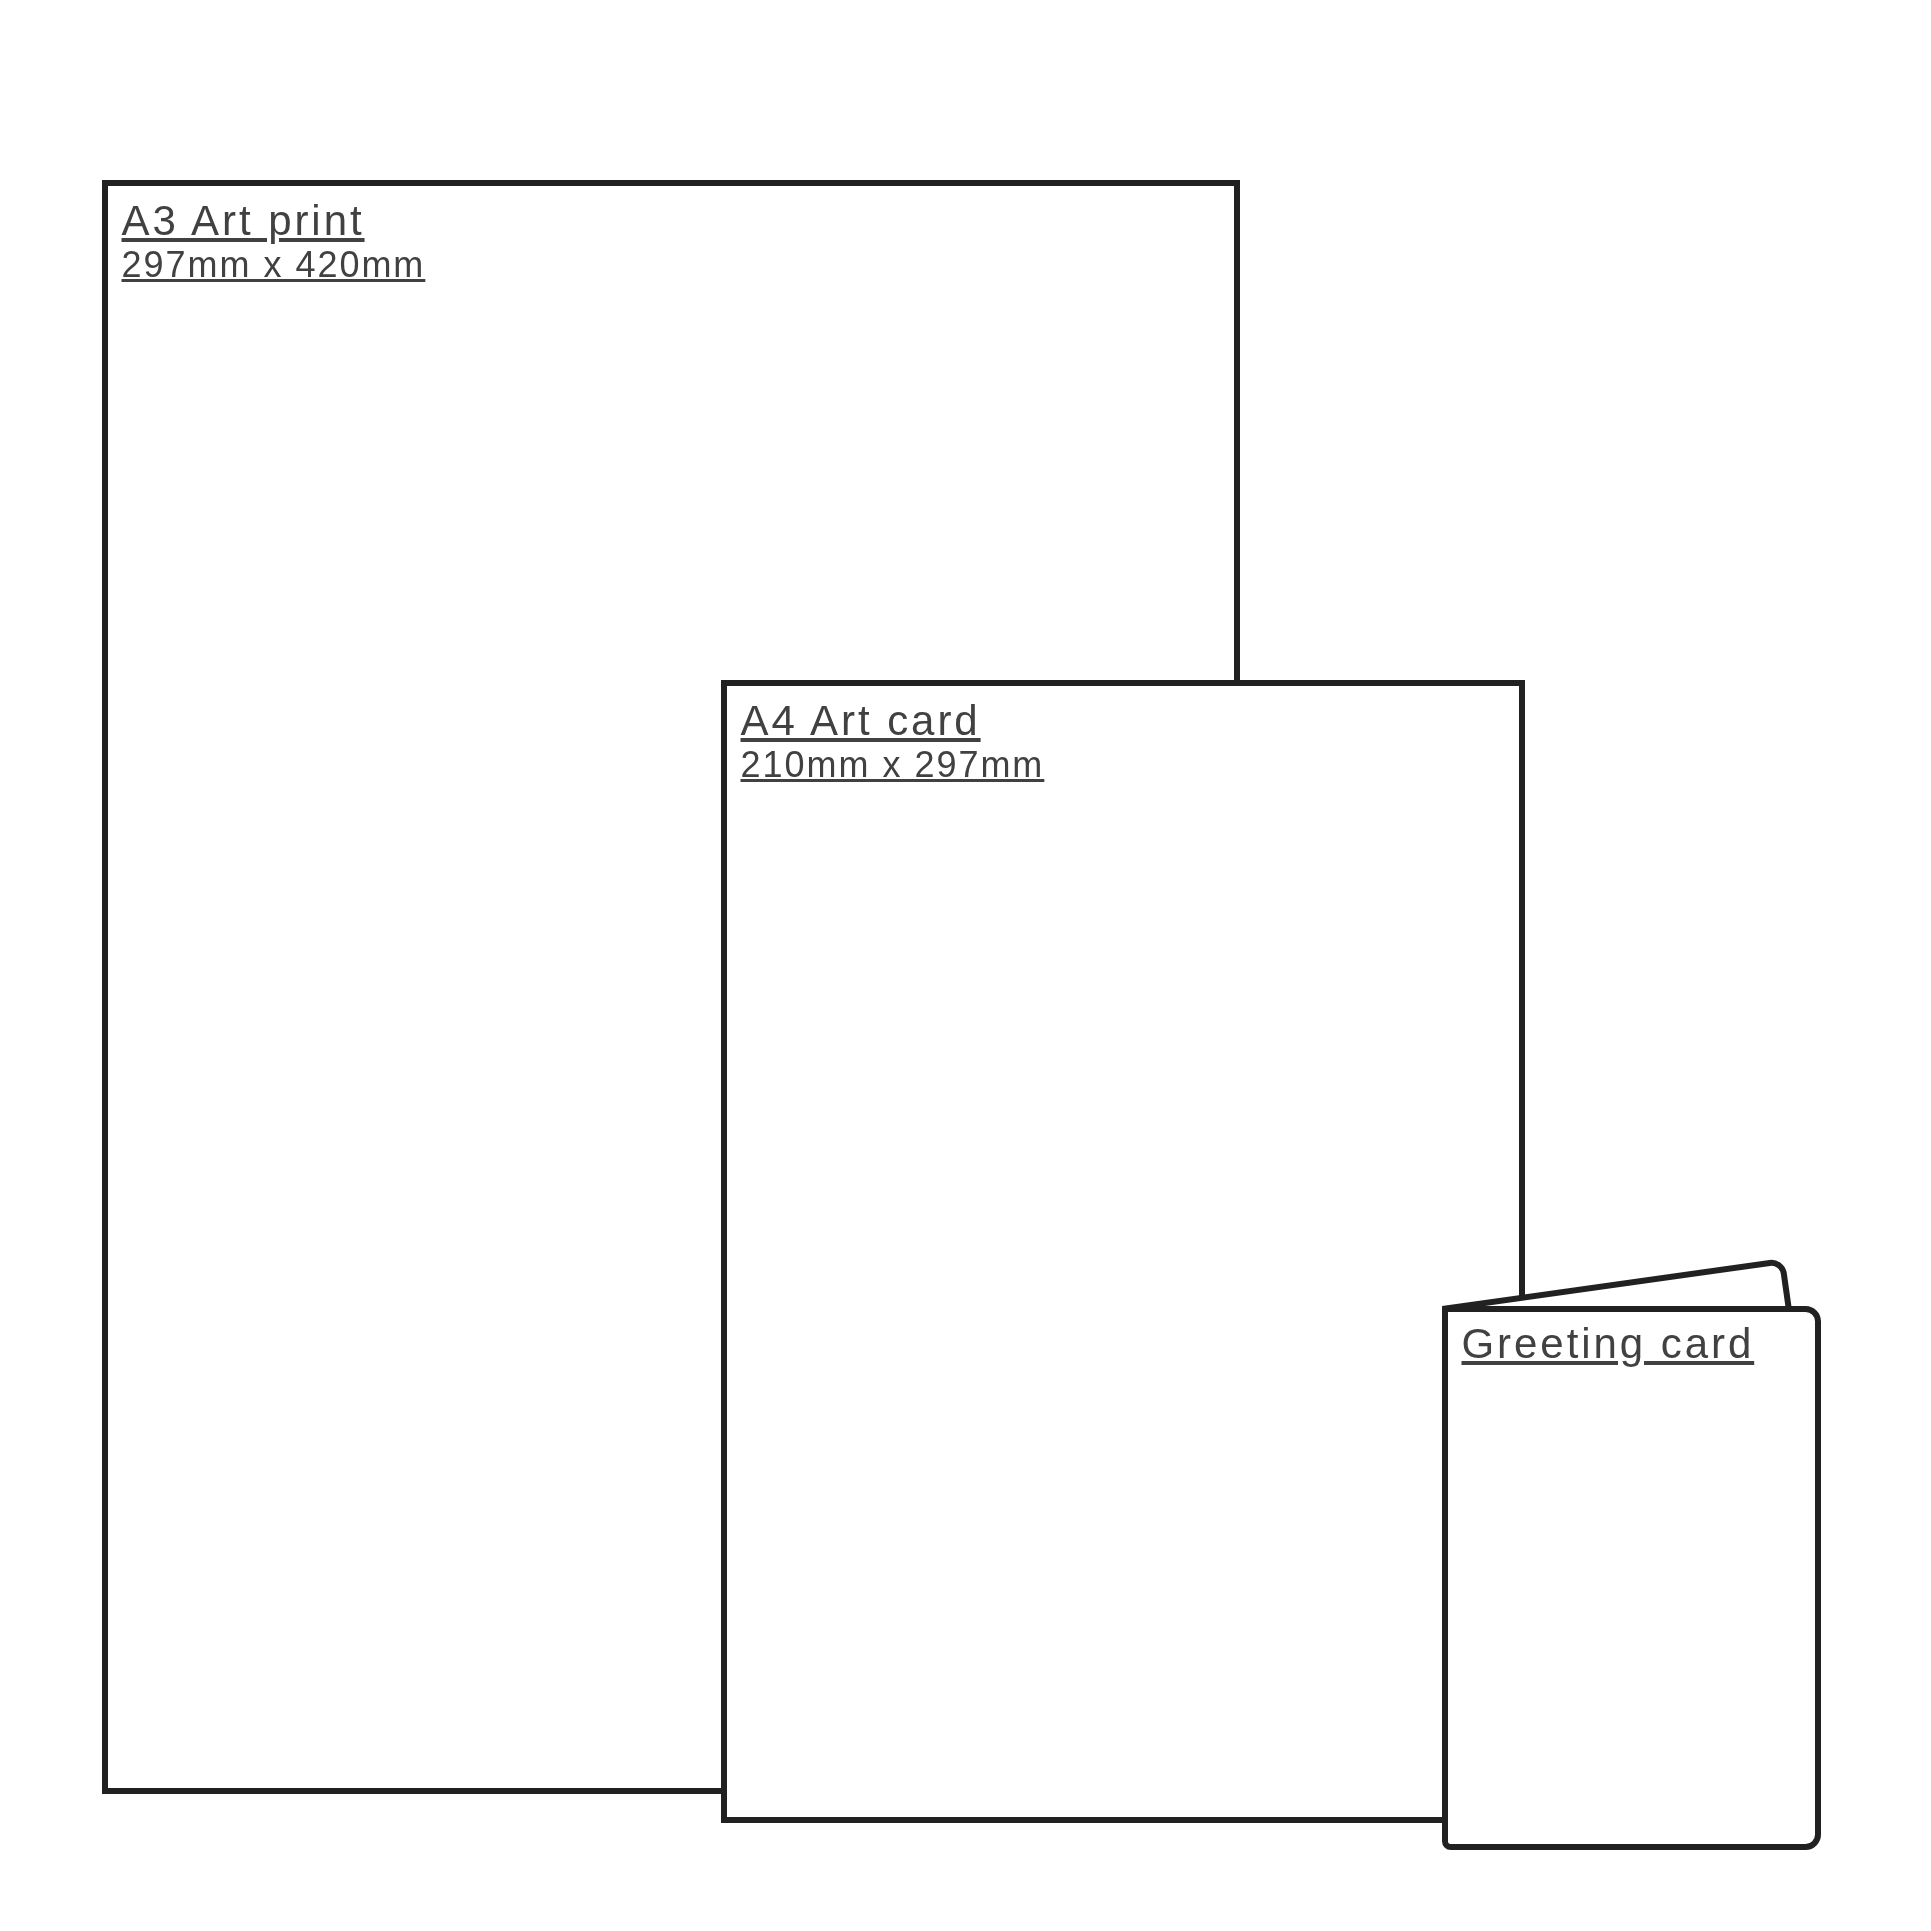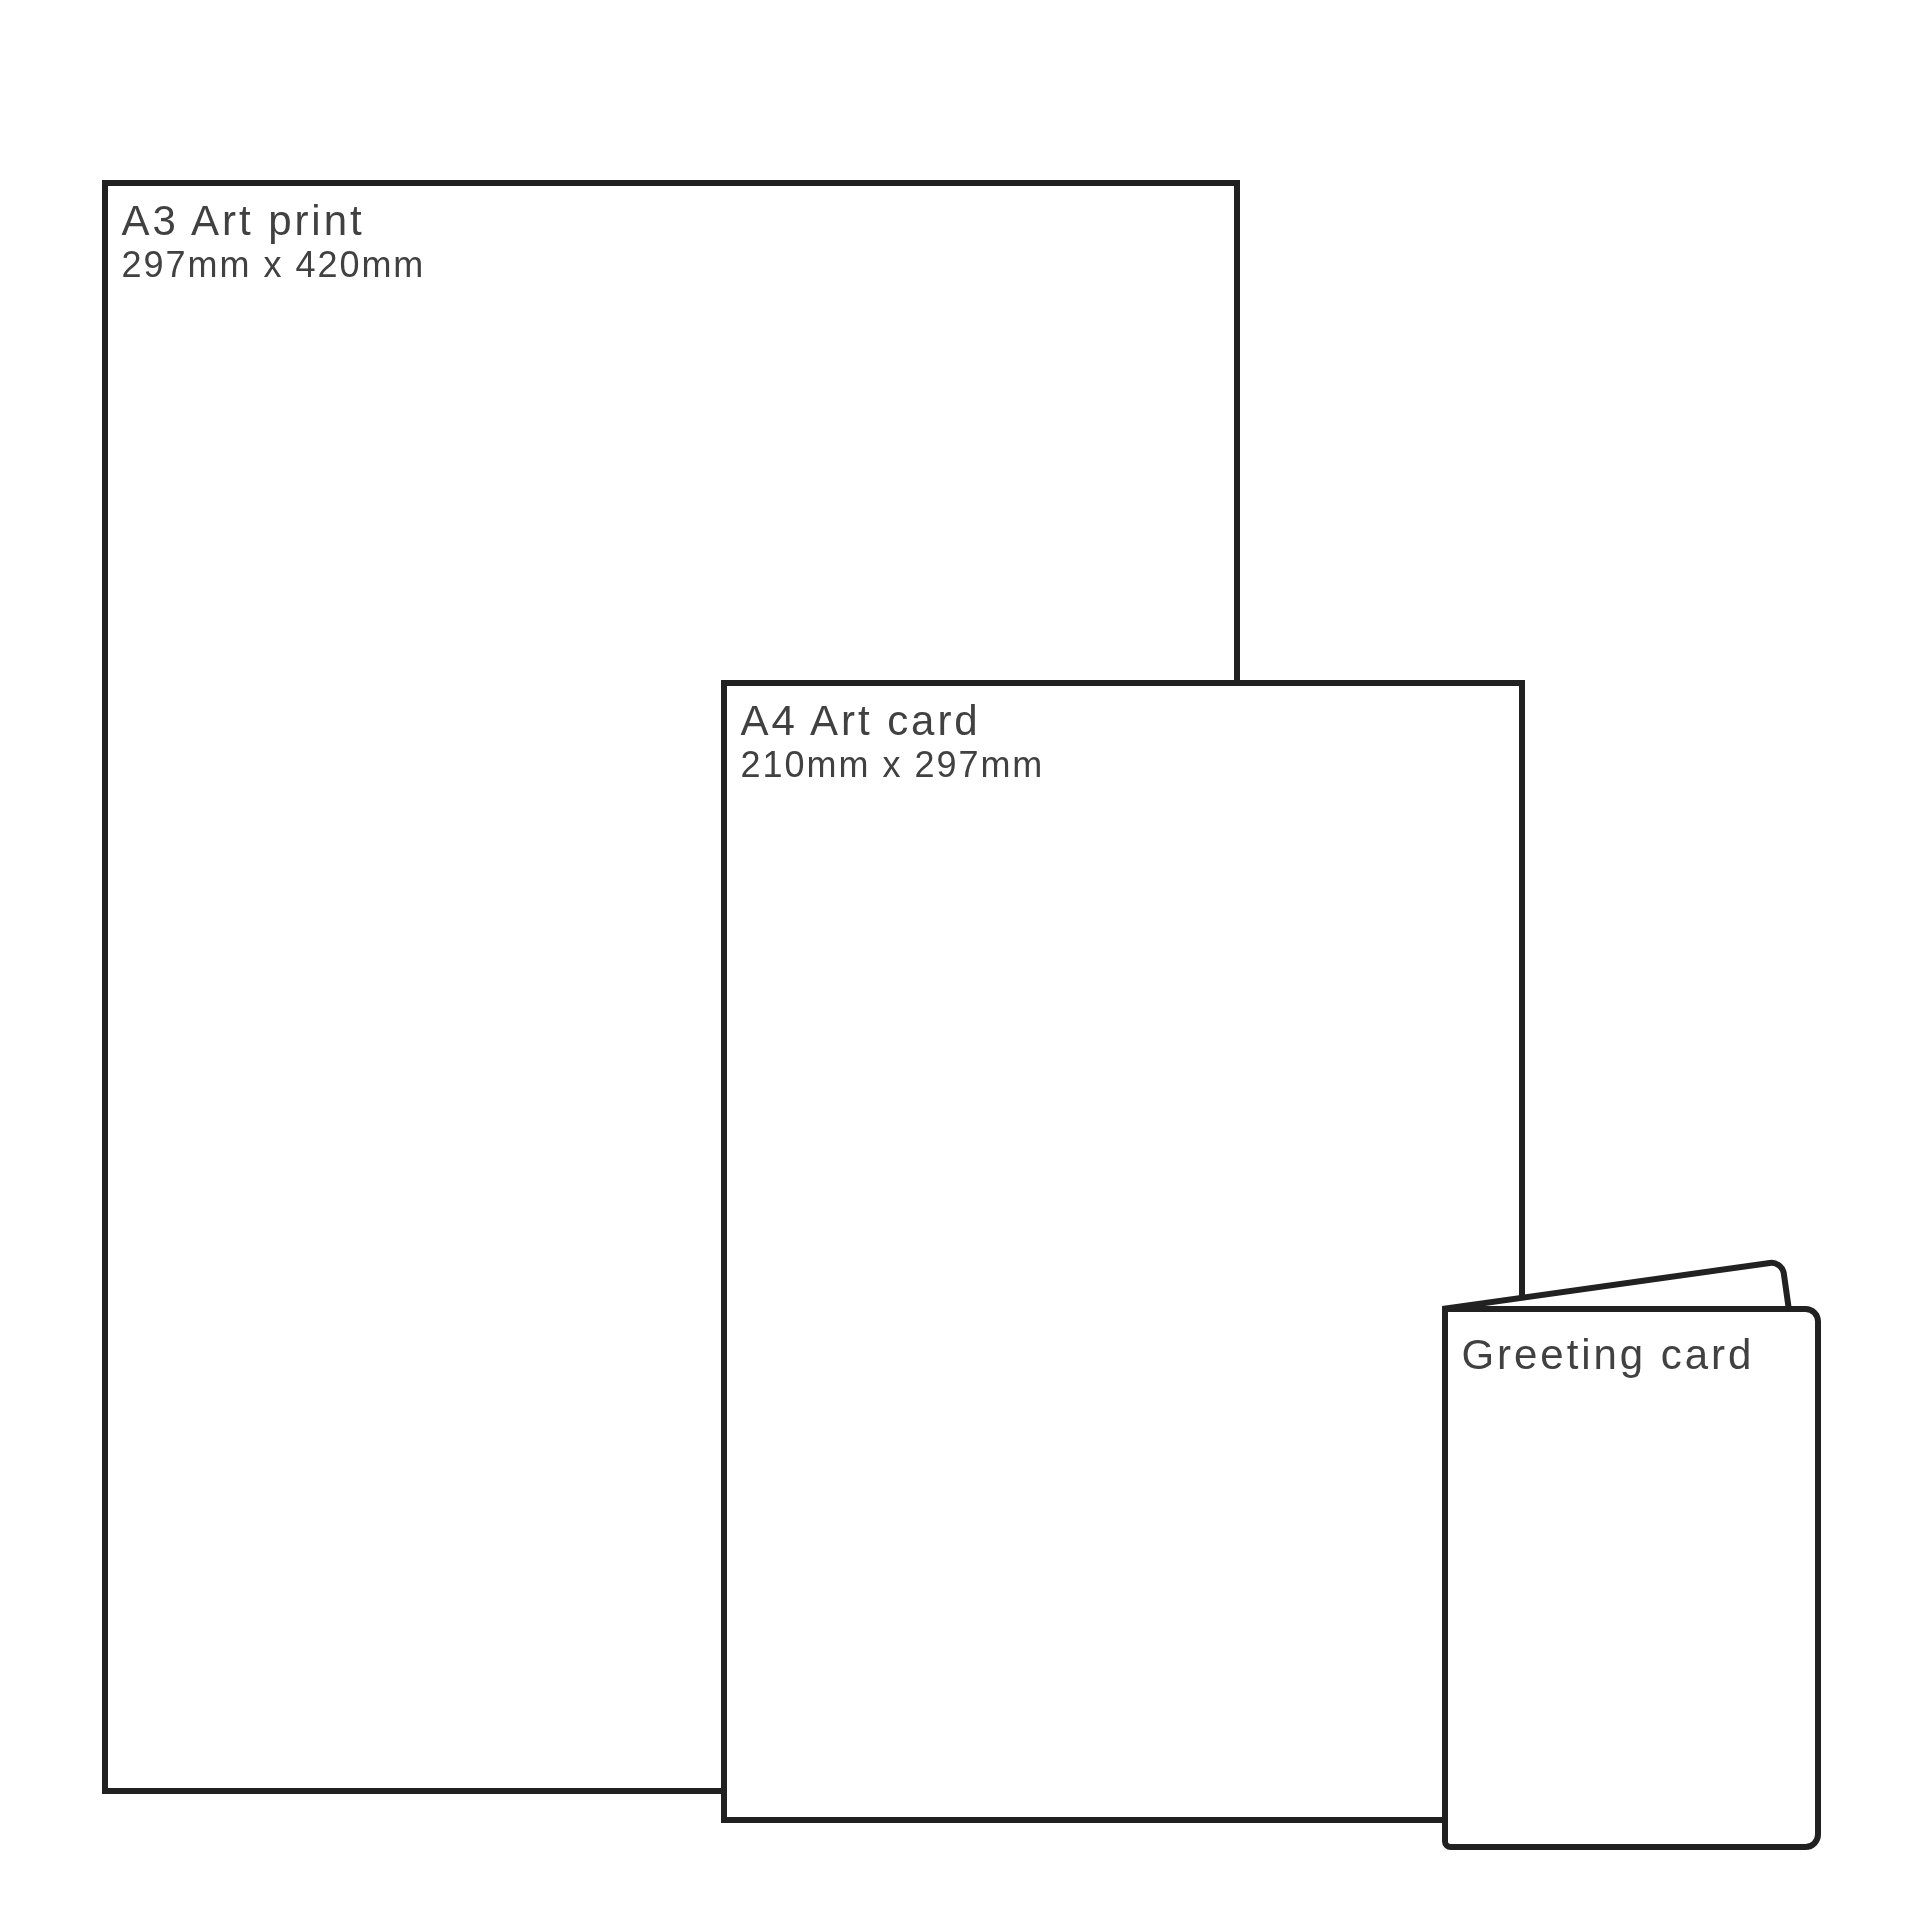--- a/index.html
+++ b/index.html
@@ -48,22 +48,23 @@
   .card-front {
     left: 1442px; top: 1306px;
     width: 379px; height: 544px;
     border-radius: 2.9px 15.4px 15.4px 8.7px;
     z-index: 4;
   }
   .label {
     padding: 11.6px 5.8px 0 13.5px;
     color: var(--text-color);
     white-space: nowrap;
+    text-decoration: underline;
   }
-  .card-front .label { padding-top: 20px; }
+  .card-front .label { padding-top: 9px; }
   .label .title {
     font-size: 42px;
     font-weight: 300;
     letter-spacing: 0.07em;
     line-height: 1.1;
   }
   .label .dims {
     font-size: 36px;
     font-weight: 300;
     letter-spacing: 0.055em;

